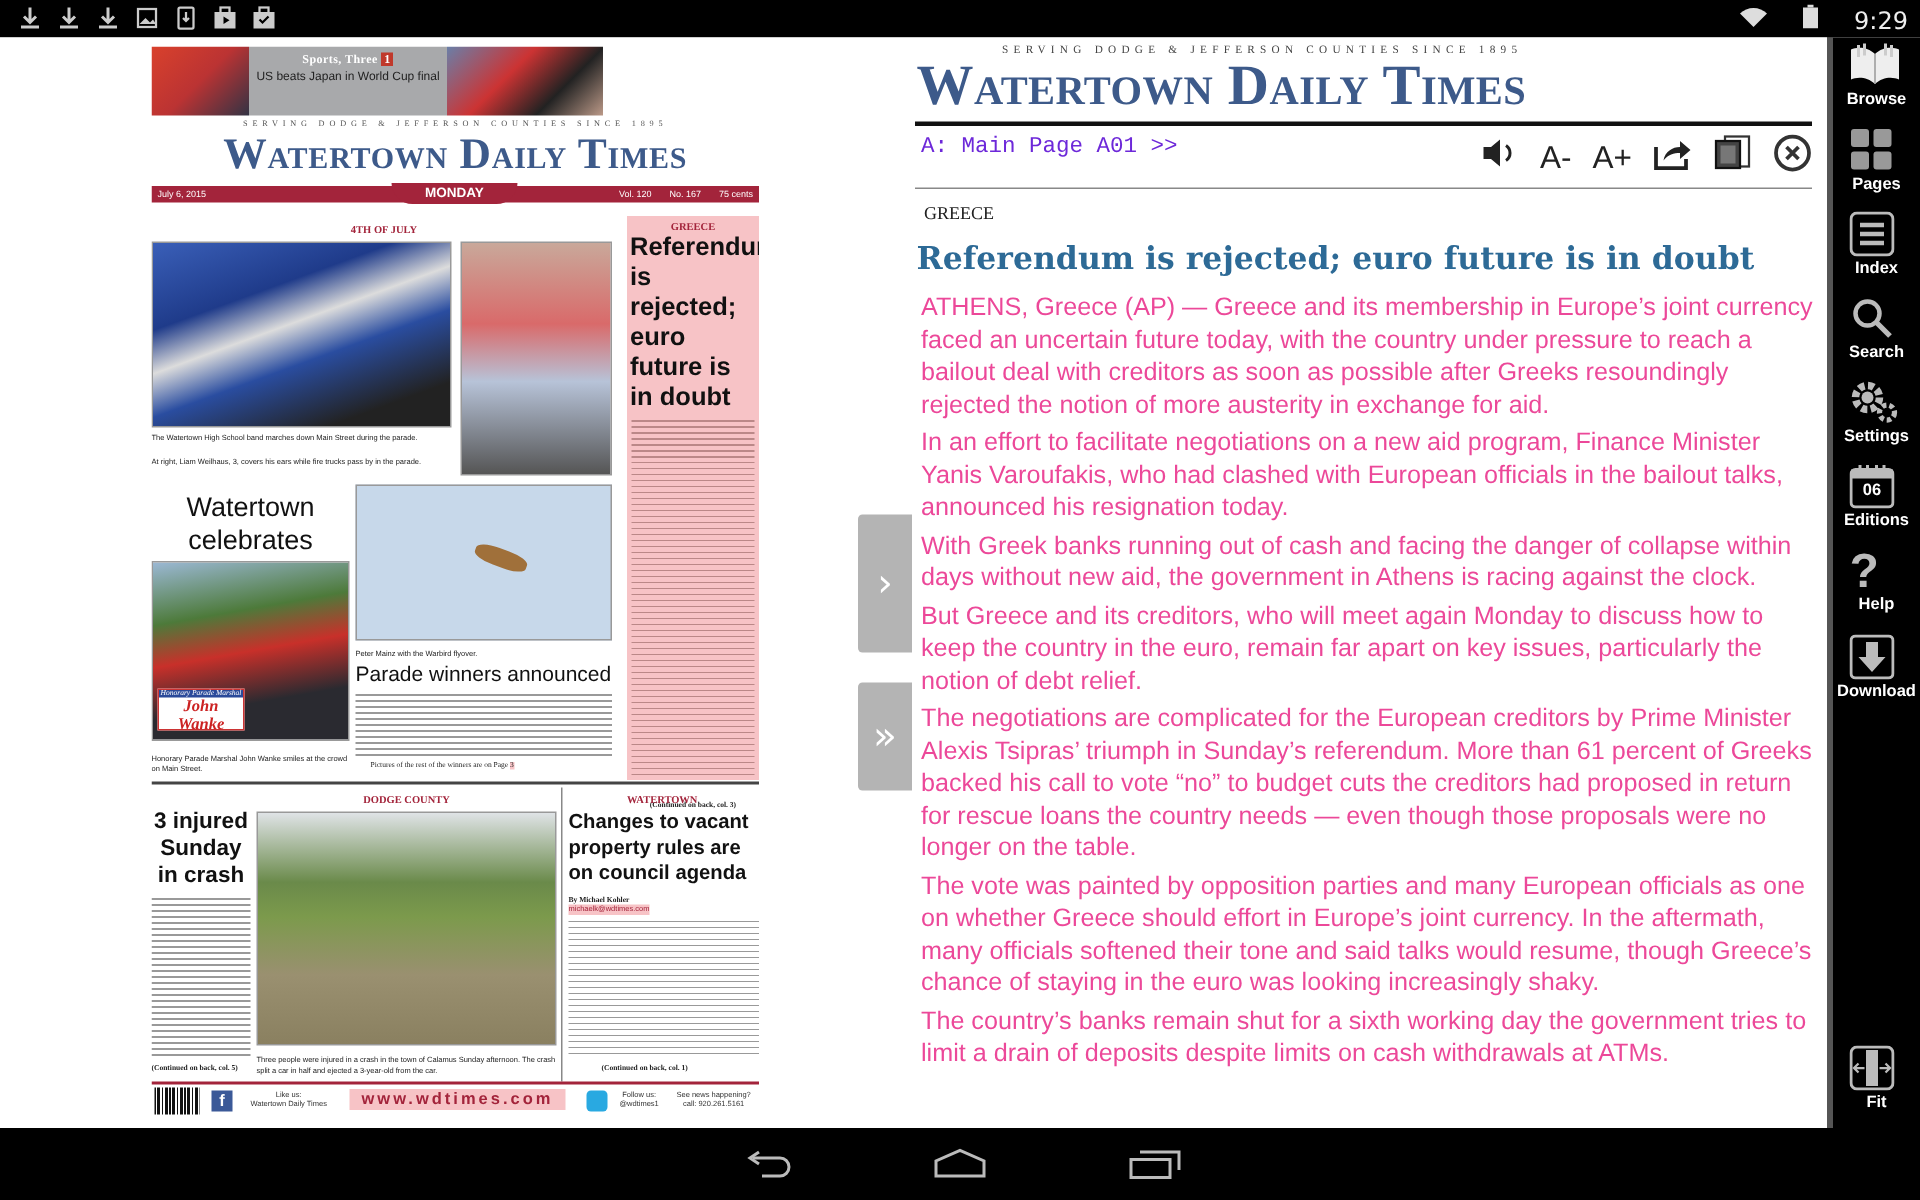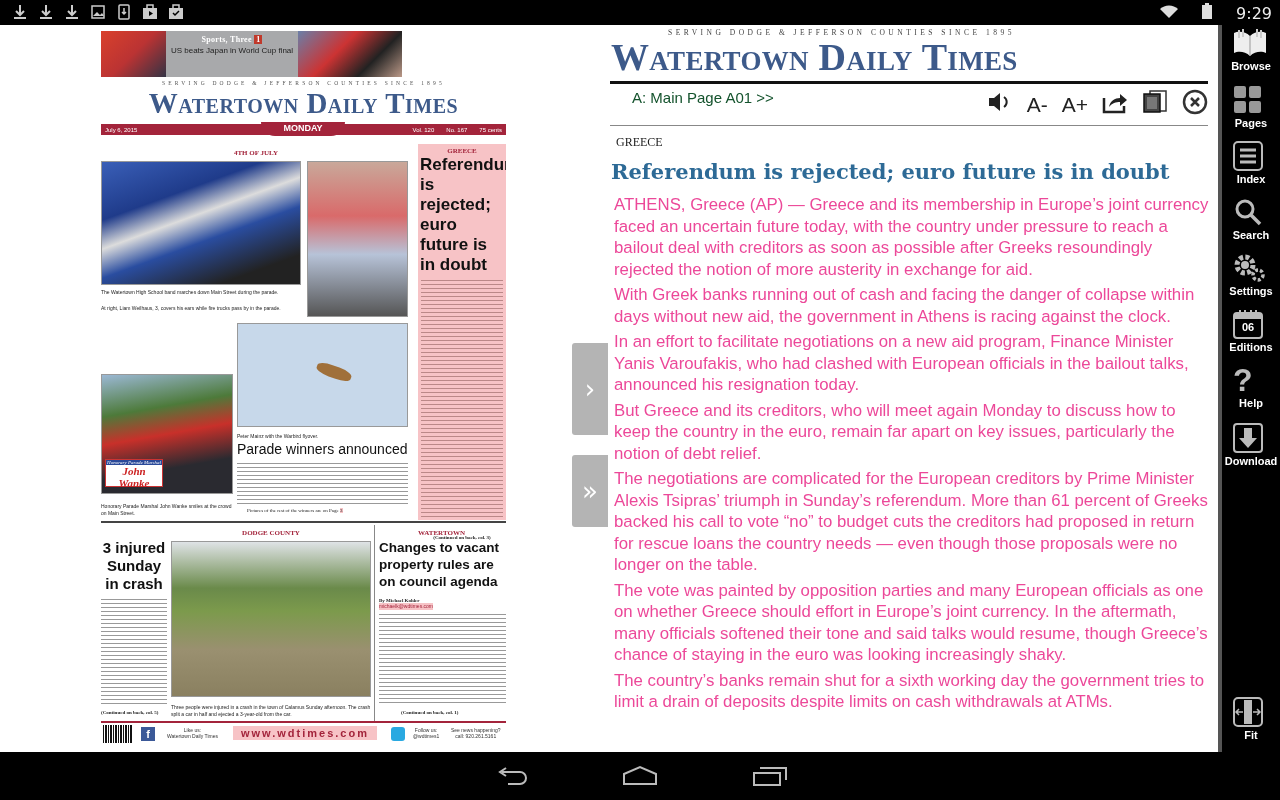--- a/index.html
+++ b/index.html
@@ -32,21 +32,21 @@
 .lines{margin:3px 3px 0;height:240px;background:repeating-linear-gradient(#f7c3c6 0 2px,#b88 2px 3px,#f7c3c6 3px 4px)}
 .big-hed{position:absolute;font-family:"Liberation Sans",sans-serif;color:#111;text-align:center}
 .textlines{position:absolute;background:repeating-linear-gradient(#fff 0 2px,#999 2px 3px,#fff 3px 4px)}
 .hrule{position:absolute;left:0;height:2px;background:#444;width:405px}
 .footer-bar{position:absolute;left:0;top:690px;width:405px;height:26px;border-top:2px solid #a3243b;font-family:"Liberation Sans",sans-serif;font-size:5px;color:#333}
 .nav-arrow{position:absolute;left:572px;width:36px;background:#b4b4b4;border-radius:3px 0 0 3px;color:#fff;display:flex;align-items:center;justify-content:center;font-size:26px;font-family:"DejaVu Sans",sans-serif}
 #article-panel{position:absolute;left:608px;top:0;width:610px;height:727px;background:#fff;overflow:hidden}
 .a-serving{position:absolute;left:60px;top:3px;font-family:"Liberation Serif",serif;font-size:7.5px;letter-spacing:3.5px;color:#444}
 .a-mast{position:absolute;left:3px;top:10px;font-family:"Liberation Serif",serif;font-weight:bold;font-size:38px;color:#3d5a8a;font-variant:small-caps;letter-spacing:.3px;line-height:44px}
 .a-rule{position:absolute;left:2px;top:56px;width:598px;height:3px;background:#111}
-.a-crumb{position:absolute;left:24px;top:64px;font-family:Liberation Sans, sans-serif;font-size:15px;color:#14532d}
+.a-crumb{position:absolute;left:6px;top:64px;font-family:Liberation Mono, monospace;font-size:15px;color:#6d28d9}
 .a-tools{position:absolute;right:10px;top:64px;display:flex;gap:14px;align-items:center}
 .a-tools .tb{font-family:"Liberation Sans",sans-serif;font-size:21px;color:#222;line-height:26px;cursor:pointer}
 .a-rule2{position:absolute;left:2px;top:100px;width:598px;height:1px;background:#888}
 .a-section{position:absolute;left:8px;top:110px;font-family:"Liberation Serif",serif;font-size:12px;color:#222}
 .a-headline{position:absolute;left:3px;top:134px;font-family:"DejaVu Serif",serif;font-weight:bold;font-size:21px;color:#2d6a96}
 .a-body{position:absolute;left:6px;top:169px;width:596px;font-family:"Liberation Sans",sans-serif;font-size:16.8px;line-height:21.5px;color:#ec4899}
 .a-body p{margin-bottom:4px}
 #sidebar{position:absolute;left:1218px;top:25px;width:62px;height:727px;background:#000;border-left:4px solid #555}
 .sb-item{position:absolute;left:-4px;width:66px;text-align:center;color:#fff;font-family:"Liberation Sans",sans-serif;font-weight:bold;font-size:11px}
 .sb-item .ic{width:36px;height:30px;margin:0 auto 2px;display:flex;align-items:center;justify-content:flex-start}
@@ -126,20 +126,21 @@
       <div class="cap" style="left:0;top:258px;width:204px">The Watertown High School band marches down Main Street during the parade.</div>
       <div class="cap" style="left:0;top:274px;width:204px">At right, Liam Weilhaus, 3, covers his ears while fire trucks pass by in the parade.</div>
 
       <div class="greece-col">
         <div class="label">GREECE</div>
         <div class="hed">Referendum is rejected; euro future is in doubt</div>
         <div class="lines"></div>
         <div class="cap" style="position:relative;text-align:center;font-family:'Liberation Serif',serif;font-weight:bold;margin-top:16px">(Continued on back, col. 3)</div>
       </div>
 
+      <div class="big-hed" style="left:0;top:296px;width:132px;font-size:18px;line-height:22px">Watertown celebrates</div>
       <div class="photo" style="left:0;top:343px;width:132px;height:120px;background:linear-gradient(170deg,#9bb8d4 0%,#4d7a3a 30%,#c8302a 50%,#2a2a30 75%)">
         <div style="position:absolute;left:3px;bottom:6px;width:58px;height:28px;background:#fff;border:1px solid #c33;text-align:center;font-family:'Liberation Serif',serif;color:#c22;font-style:italic">
           <div style="font-size:5px;background:#2a4a9a;color:#fff">Honorary Parade Marshal</div>
           <div style="font-size:11px;font-weight:bold">John Wanke</div>
         </div>
       </div>
       <div class="cap" style="left:0;top:472px;width:132px">Honorary Parade Marshal John Wanke smiles at the crowd on Main Street.</div>
 
       <div class="photo" style="left:136px;top:292px;width:171px;height:104px;background:#c7d8ea">
         <div style="position:absolute;left:78px;top:42px;width:36px;height:12px;background:#a0703a;border-radius:40%;transform:rotate(20deg)"></div>
@@ -214,22 +215,22 @@
       <span class="tb"><svg width="26" height="26">
             <circle cx="13" cy="13" r="11" fill="none" stroke="#333" stroke-width="2.5"></circle>
             <path d="M9 9l8 8M17 9l-8 8" stroke="#333" stroke-width="2.5"></path>
           </svg></span>
     </div>
     <div class="a-rule2"></div>
     <div class="a-section">GREECE</div>
     <div class="a-headline">Referendum is rejected; euro future is in doubt</div>
     <div class="a-body">
       <p>ATHENS, Greece (AP) — Greece and its membership in Europe’s joint currency faced an uncertain future today, with the country under pressure to reach a bailout deal with creditors as soon as possible after Greeks resoundingly rejected the notion of more austerity in exchange for aid.</p>
+      <p>In an effort to facilitate negotiations on a new aid program, Finance Minister Yanis Varoufakis, who had clashed with European officials in the bailout talks, announced his resignation today.</p>
       <p>With Greek banks running out of cash and facing the danger of collapse within days without new aid, the government in Athens is racing against the clock.</p>
-      <p>In an effort to facilitate negotiations on a new aid program, Finance Minister Yanis Varoufakis, who had clashed with European officials in the bailout talks, announced his resignation today.</p>
       <p>But Greece and its creditors, who will meet again Monday to discuss how to keep the country in the euro, remain far apart on key issues, particularly the notion of debt relief.</p>
       <p>The negotiations are complicated for the European creditors by Prime Minister Alexis Tsipras’ triumph in Sunday’s referendum. More than 61 percent of Greeks backed his call to vote “no” to budget cuts the creditors had proposed in return for rescue loans the country needs — even though those proposals were no longer on the table.</p>
       <p>The vote was painted by opposition parties and many European officials as one on whether Greece should effort in Europe’s joint currency. In the aftermath, many officials softened their tone and said talks would resume, though Greece’s chance of staying in the euro was looking increasingly shaky.</p>
       <p>The country’s banks remain shut for a sixth working day the government tries to limit a drain of deposits despite limits on cash withdrawals at ATMs.</p>
     </div>
   </div>
 </div>
 
 <div id="sidebar">
   <div class="sb-item" style="top:3px">

